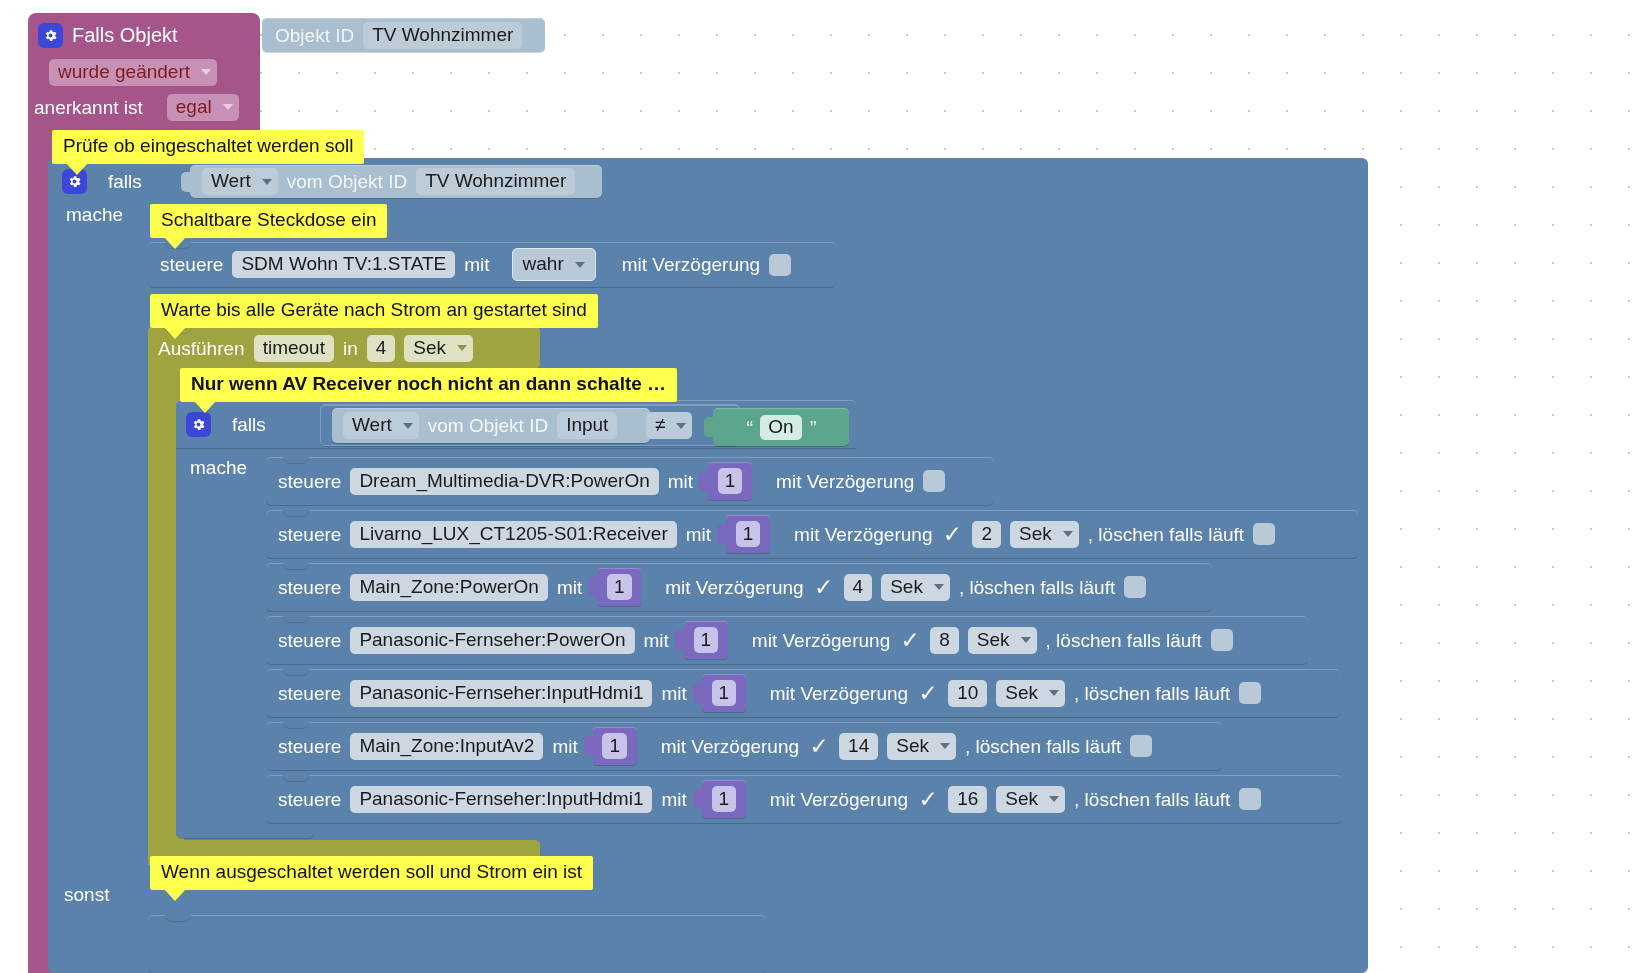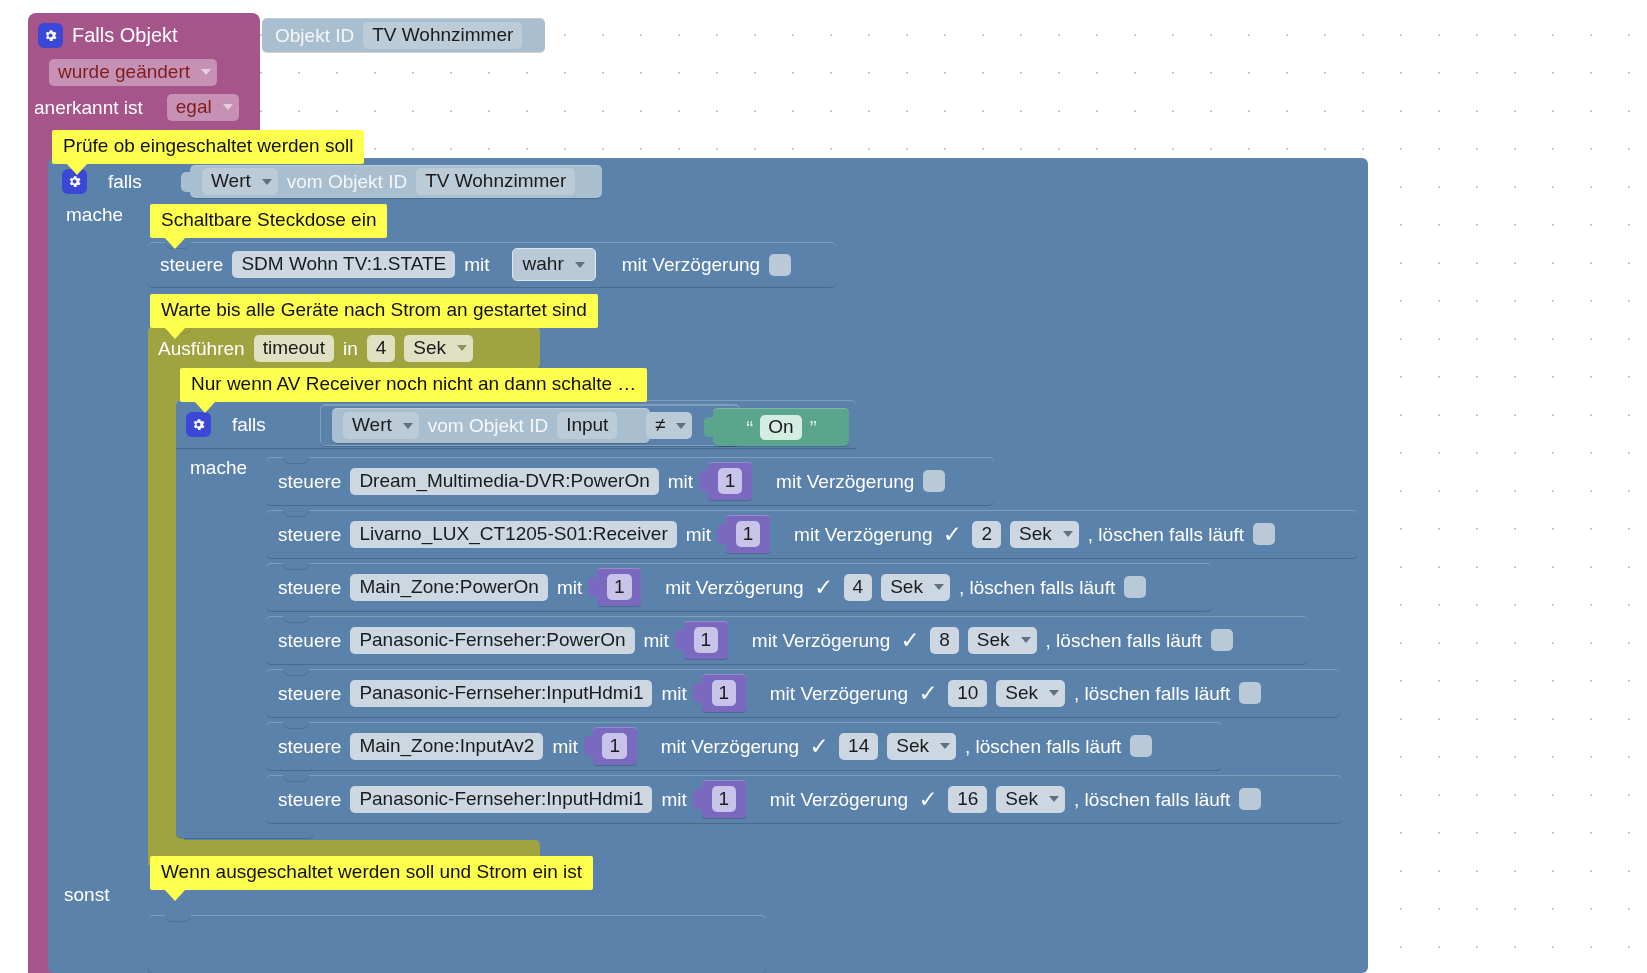--- a/index.html
+++ b/index.html
@@ -265,21 +265,21 @@
         <span>Sek</span>
         <i class="caret"></i>
       </span>
       <span></span>
     </div>
   </div>
 
   <div class="blk c-control notch shadow" style="left:176px; top:400px; width:138px; height:438px; border-radius:5px;"></div>
   <div class="blk c-control shadow" style="left:176px; top:400px; width:680px; height:48px; border-radius:5px 5px 0 0;"></div>
 
-  <div class="comment" style="left:180px; top:368px;">Nur wenn AV Receiver noch nicht an dann schalte …</div>
+  <div class="comment" style="left:180px; top:368px;font-weight:bold;">Nur wenn AV Receiver noch nicht an dann schalte …</div>
 
   <div class="blk" style="left:186px; top:406px; width:300px; height:36px;">
     <div class="row" style="height:36px;">
       <span class="gear">
         <svg width="15" height="15" viewBox="0 0 24 24" fill="#ffffff" aria-hidden="true">
           <path d="M19.4 13a7.8 7.8 0 0 0 0-2l2-1.6-2-3.4-2.4 1a7.6 7.6 0 0 0-1.7-1l-.4-2.6h-4l-.4 2.6a7.6 7.6 0 0 0-1.7 1l-2.4-1-2 3.4L6.6 11a7.8 7.8 0 0 0 0 2l-2 1.6 2 3.4 2.4-1c.5.4 1.1.8 1.7 1l.4 2.6h4l.4-2.6c.6-.2 1.2-.6 1.7-1l2.4 1 2-3.4-2-1.6zM12 15.2A3.2 3.2 0 1 1 12 8.8a3.2 3.2 0 0 1 0 6.4z"></path>
         </svg>
       </span>
       <span style="margin-left:12px;">falls</span>
     </div>

